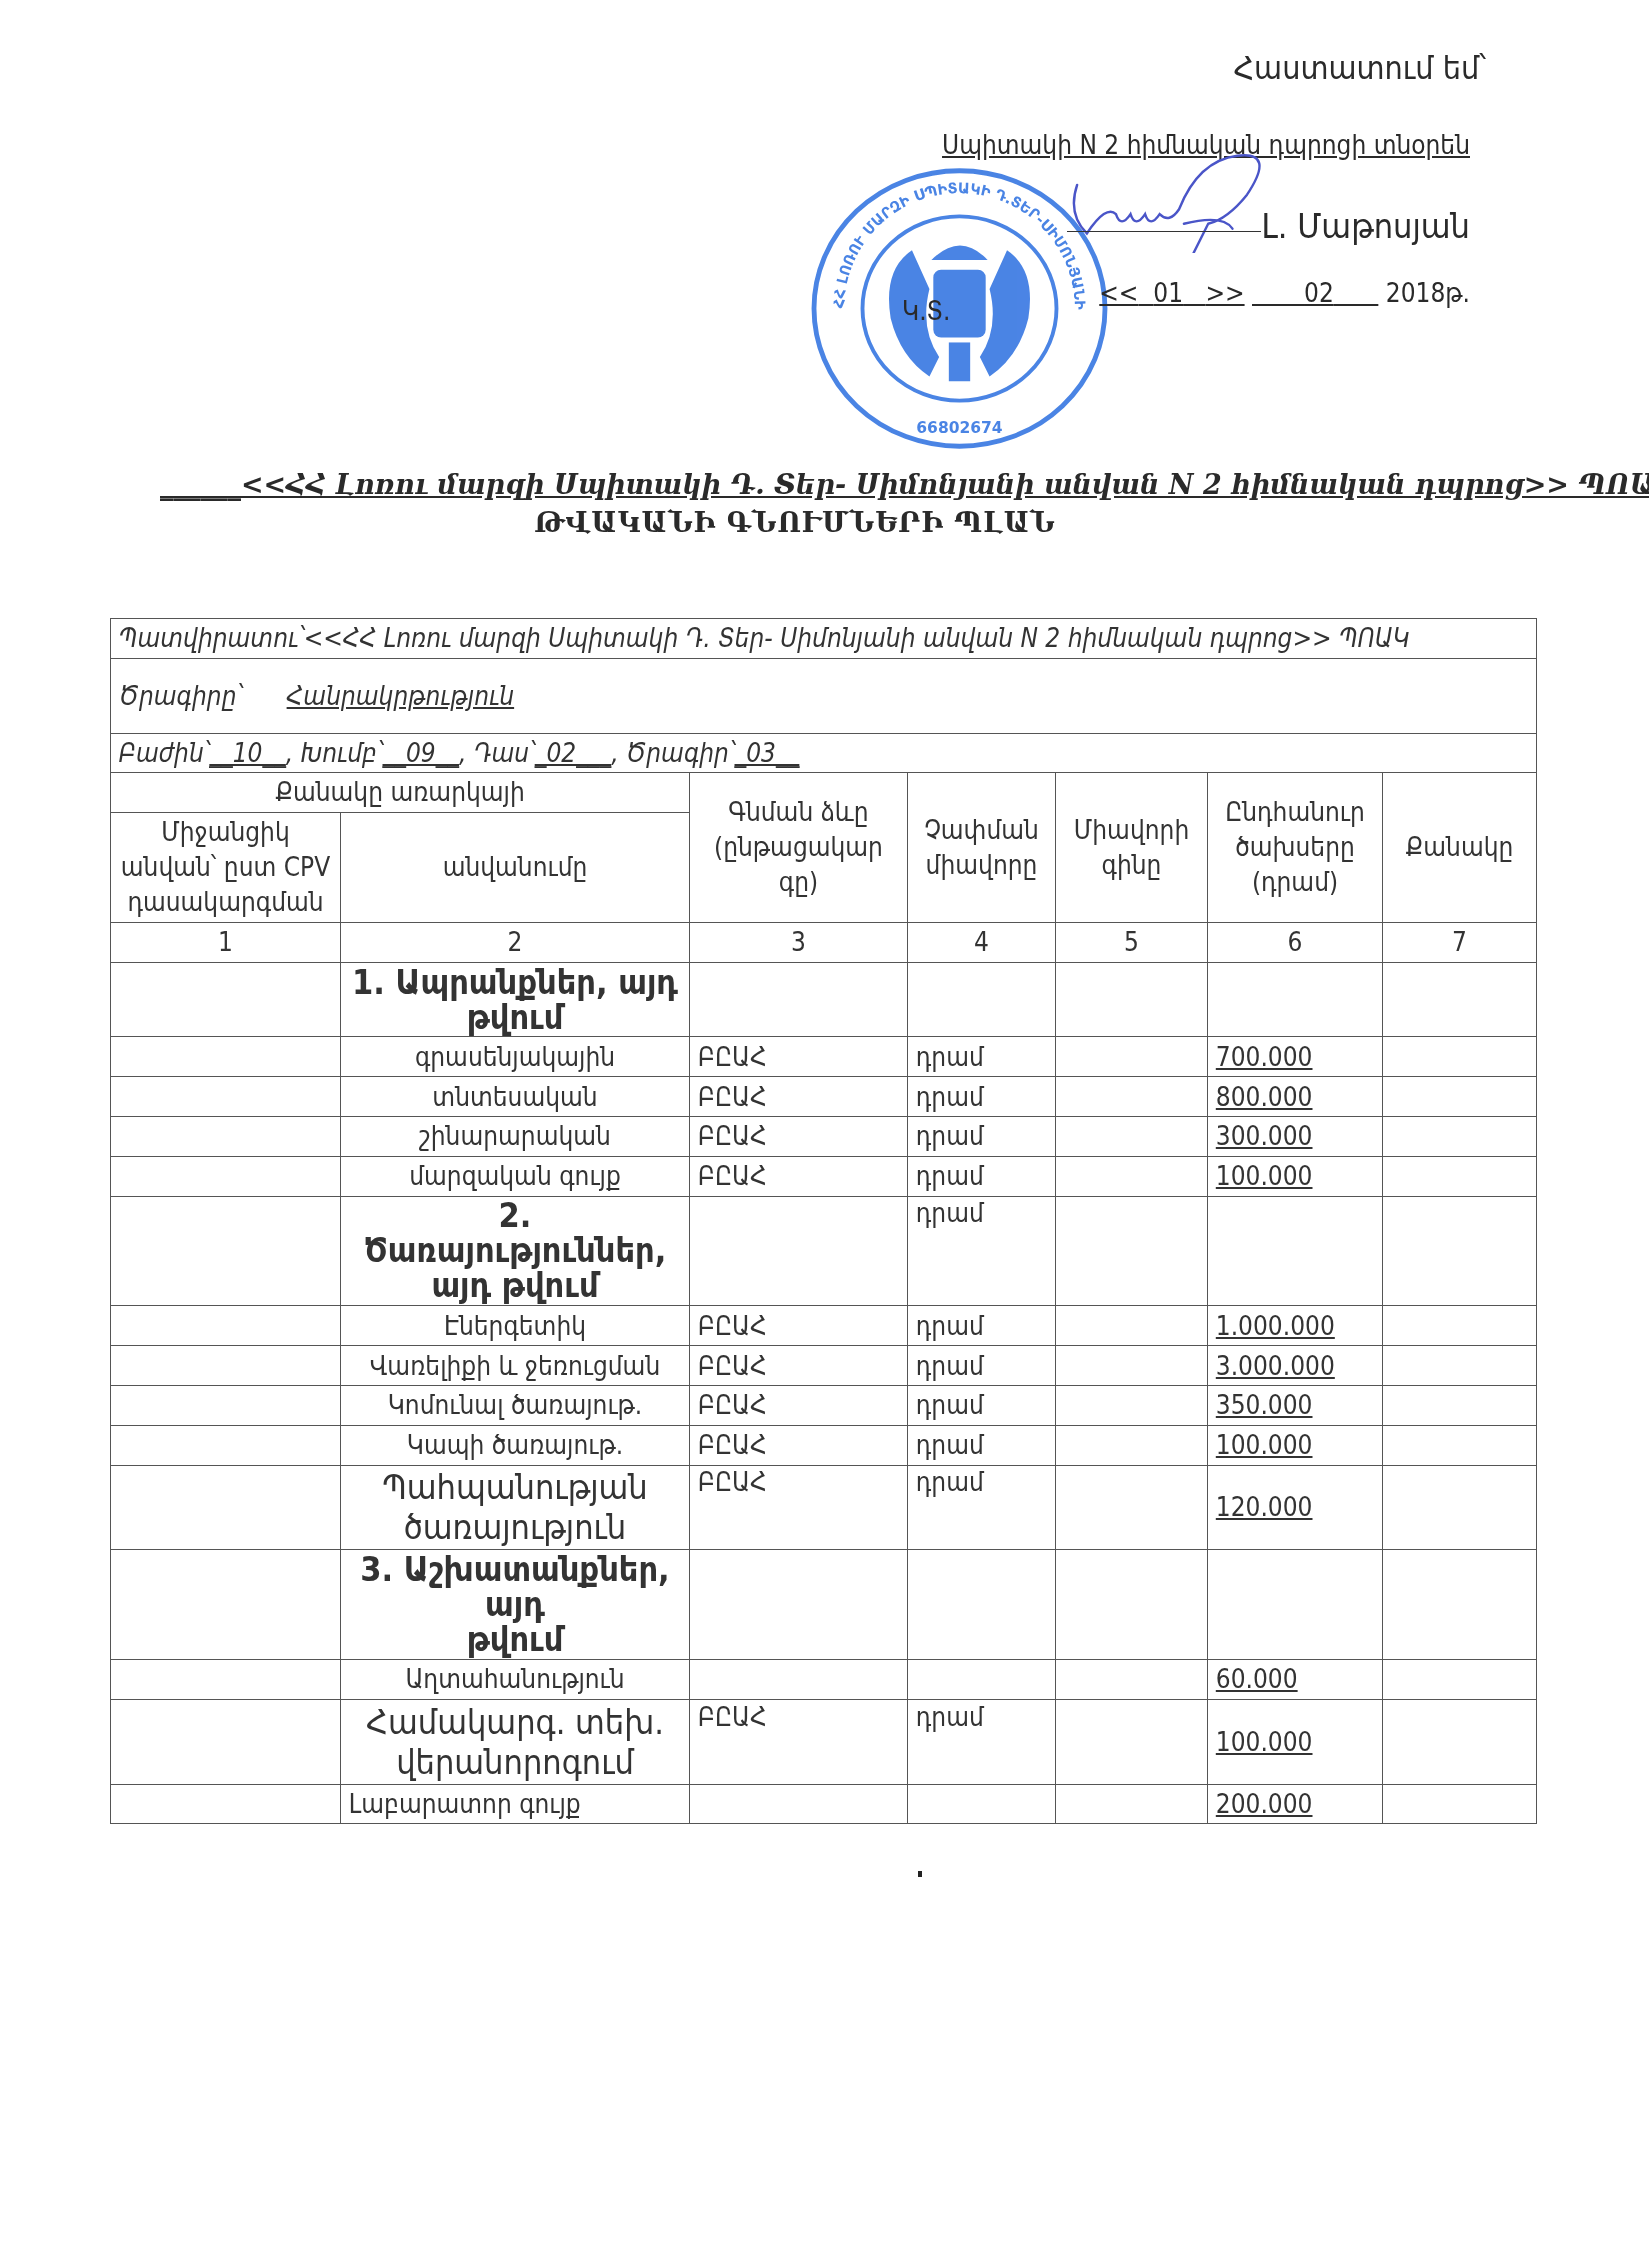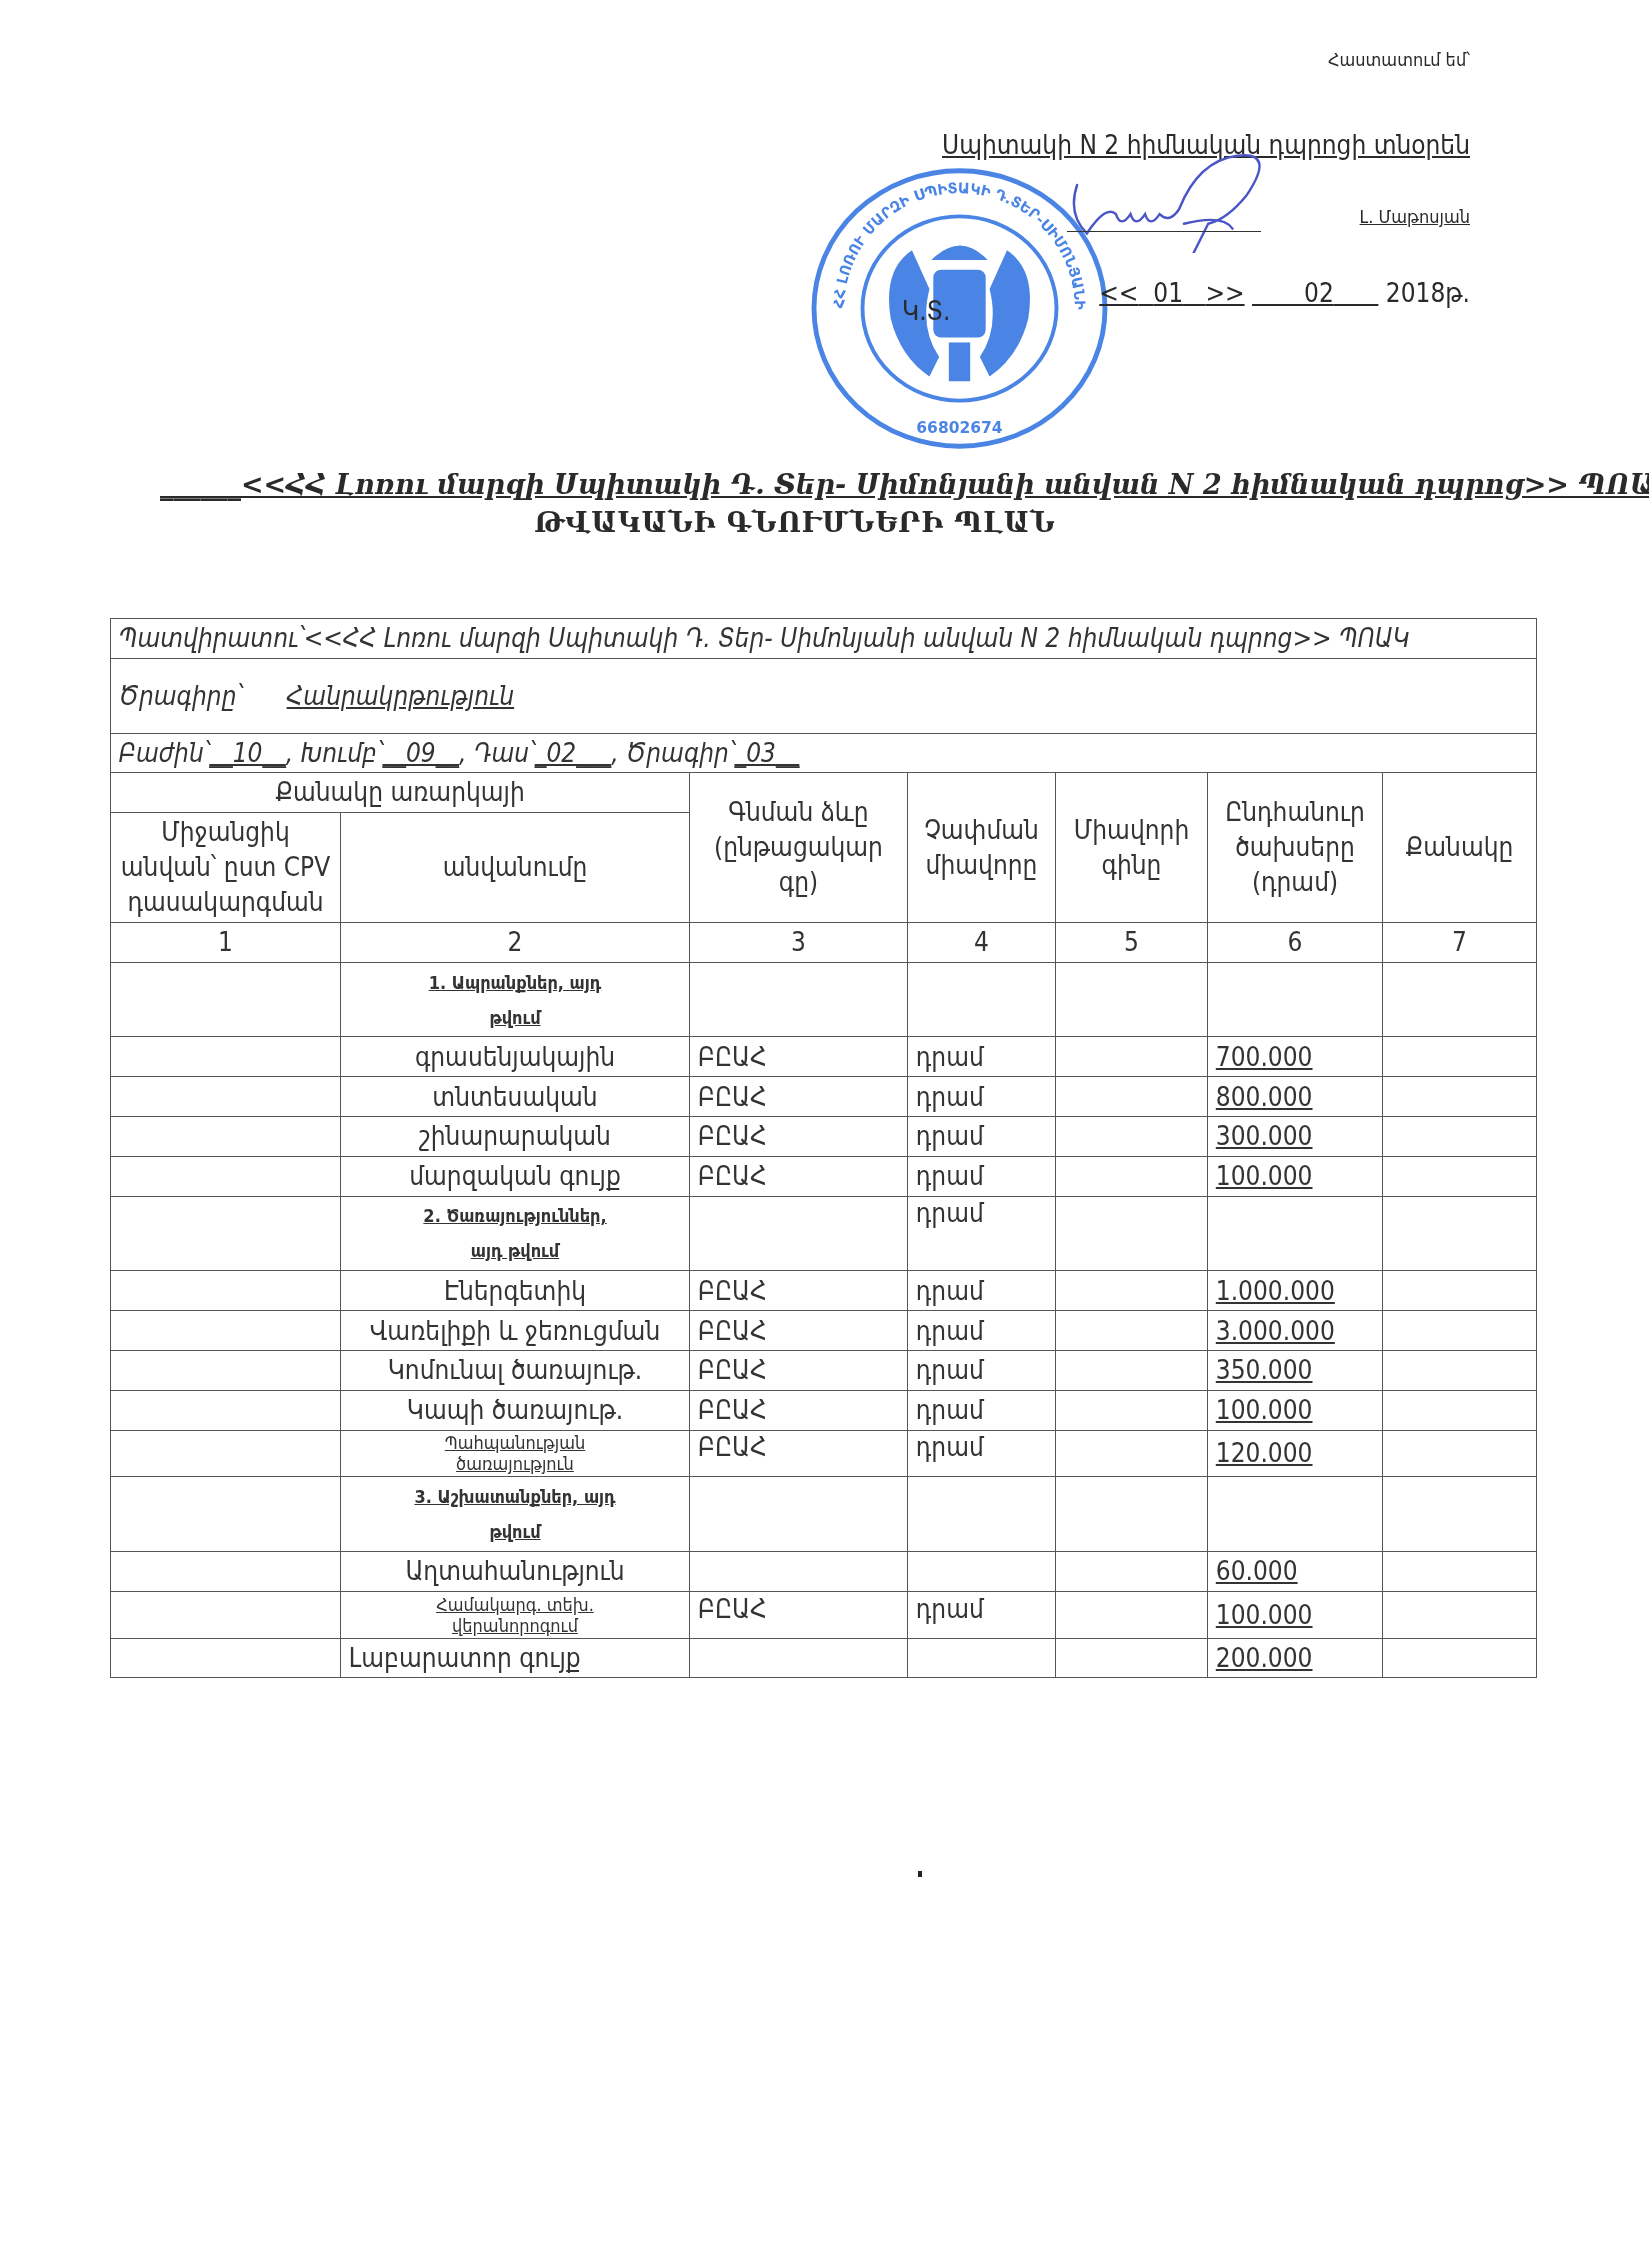--- a/index.html
+++ b/index.html
@@ -1,22 +1,22 @@
 <!DOCTYPE html>
 <html><head>
 <meta charset="utf-8">
 <style>
   html, body { margin: 0; padding: 0; background: #ffffff; }
   body { width: 1650px; height: 2268px; position: relative; overflow: hidden;
          font-family: "DejaVu Sans Condensed", "DejaVu Sans", "Liberation Sans", sans-serif; color: #2a2a2a; }
   .abs { position: absolute; }
-  .approve { right: 180px; top: 49px; font-size: 18px; }
+  .approve { right: 164px; top: 49px; font-size: 32px; }
   .director { right: 180px; top: 130px; font-size: 26px; text-decoration: underline; }
   .sig-line { left: 1067px; top: 231px; width: 194px; border-bottom: 1.9px solid #333; }
-  .name { right: 180px; top: 206px; font-size: 18px; text-decoration: underline; }
+  .name { right: 180px; top: 206px; font-size: 34px; }
   .date-row { right: 180px; top: 278px; font-size: 26px; white-space: pre; }
   .date-row .u { text-decoration: underline; }
   .ks { left: 902px; top: 296px; font-size: 26px; }
   .title1 { left: 160px; top: 469px; font-size: 27px; font-family: "DejaVu Serif", "Liberation Serif", serif; font-style: italic; font-weight: bold; white-space: nowrap; }
   .title1 .ul { text-decoration: underline; }
   .title2 { left: 0; width: 1590px; text-align: center; top: 507px; font-size: 27px; font-family: "DejaVu Serif", "Liberation Serif", serif; font-weight: bold; letter-spacing: 1px; }
 
   
   .stamp { left: 805px; top: 163px; width: 309px; height: 291px; }
   .signature { left: 1048px; top: 146px; width: 233px; height: 107px; }

